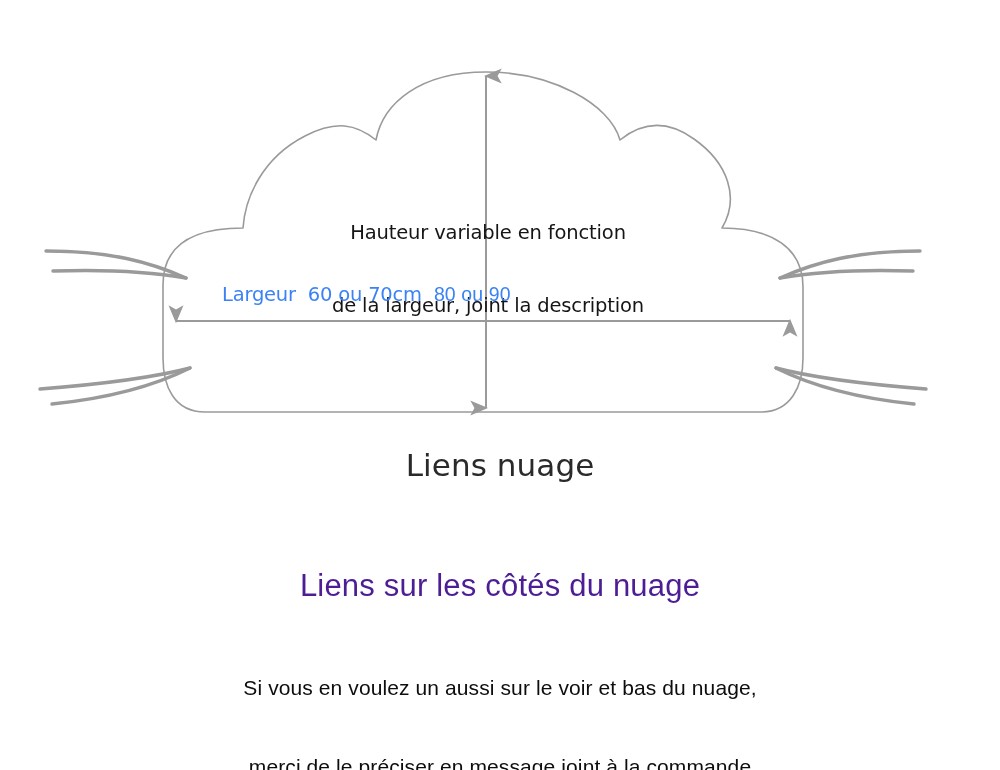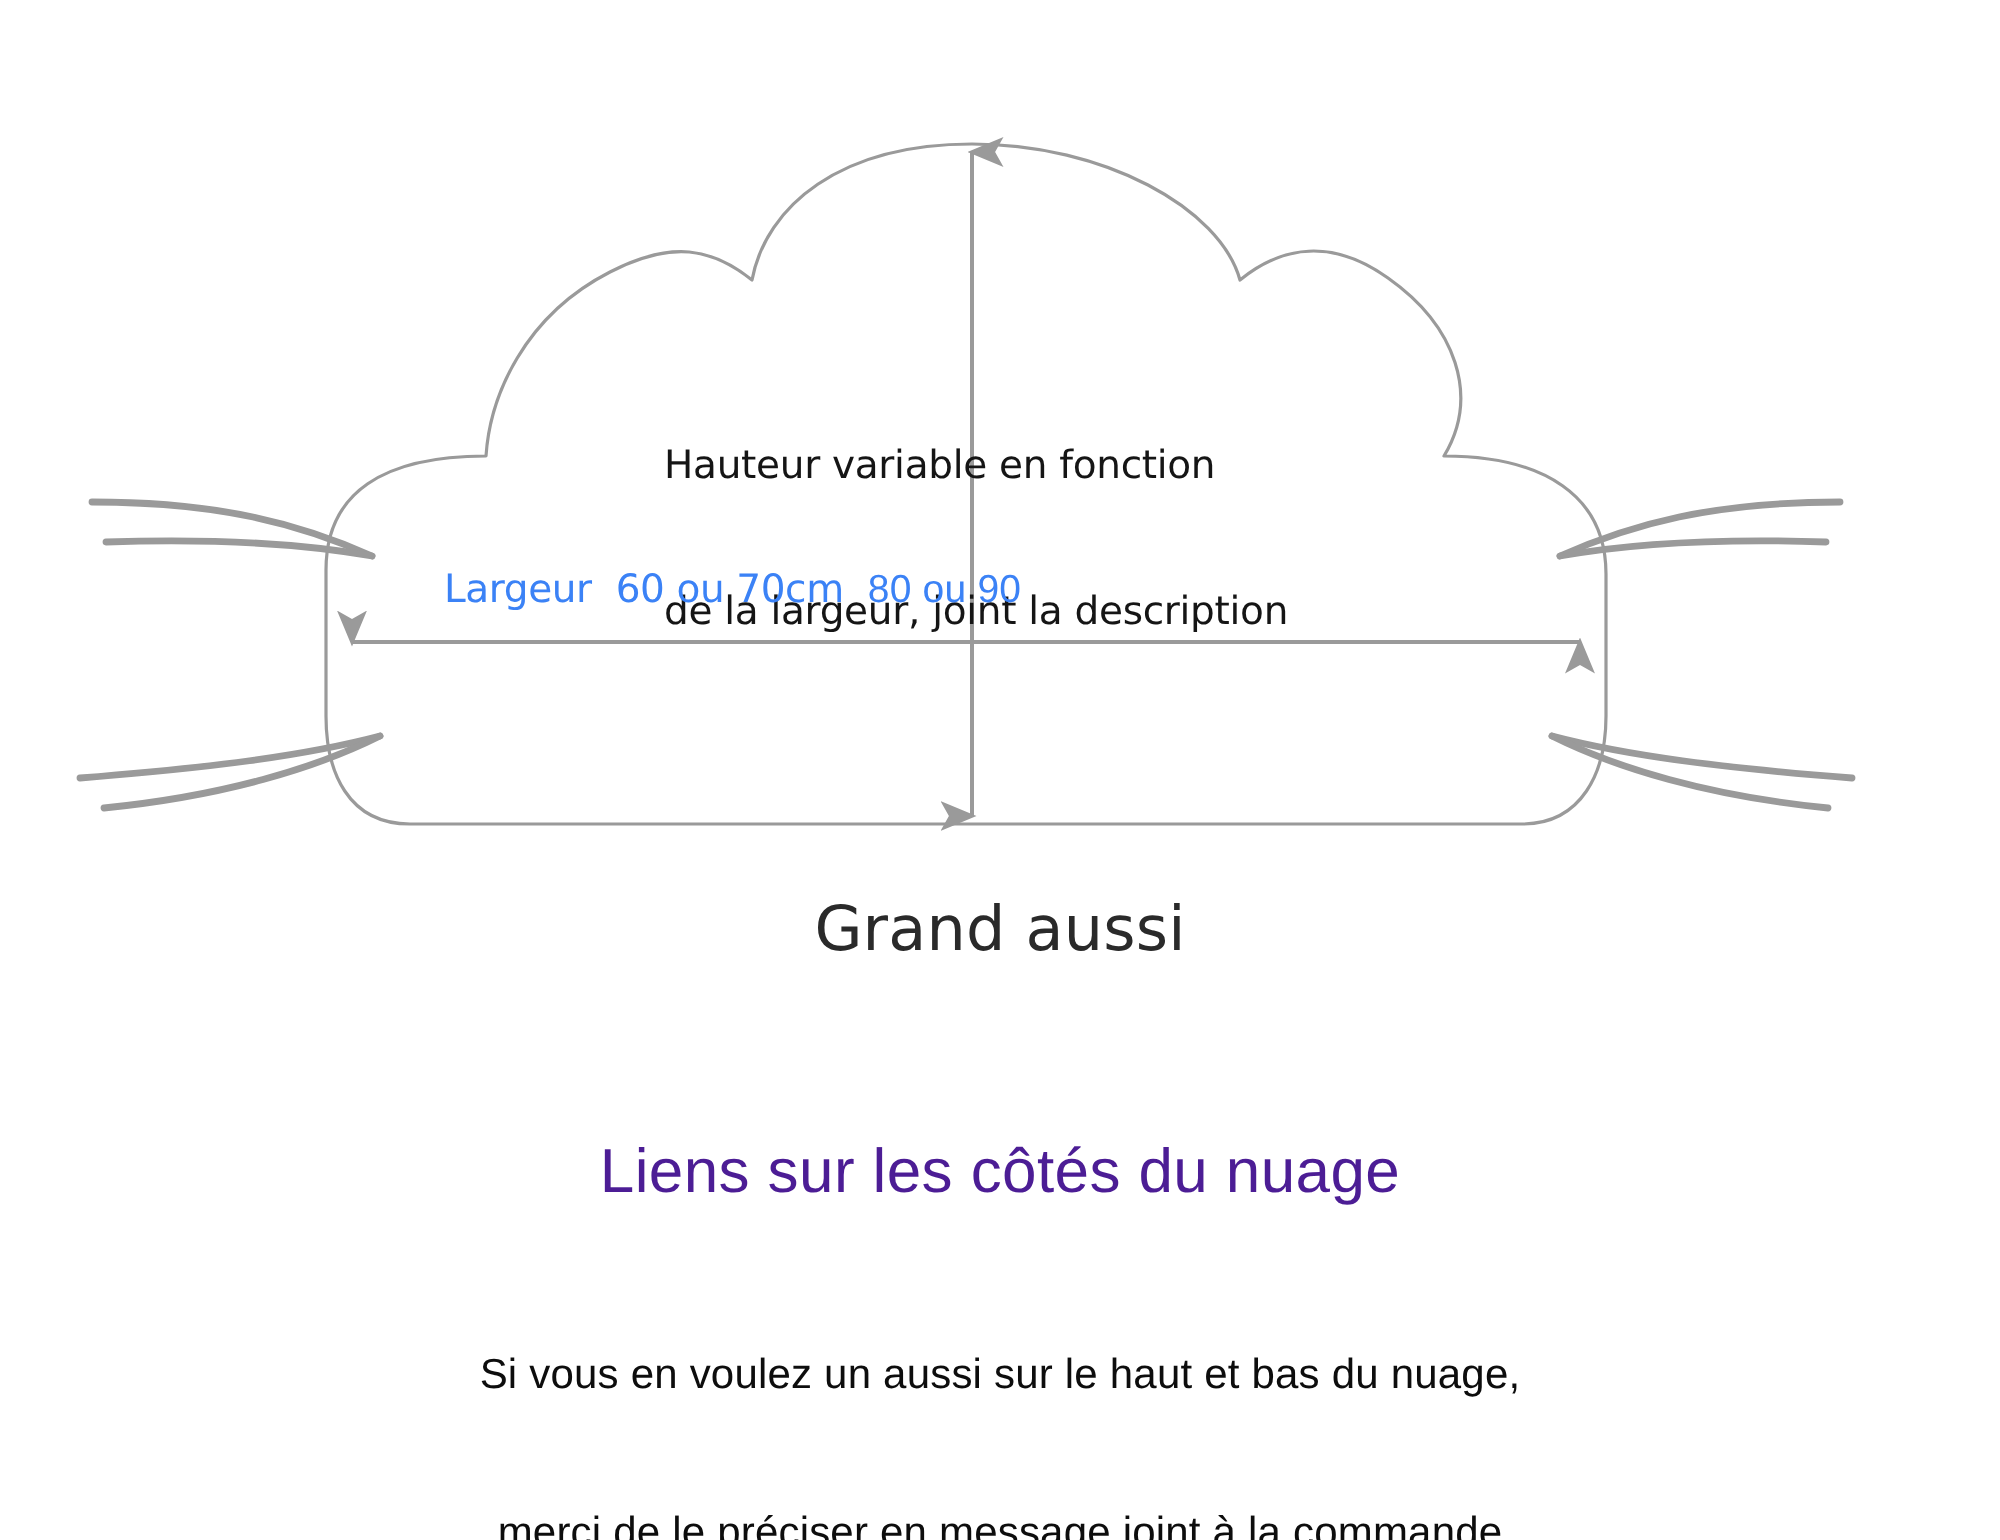--- a/index.html
+++ b/index.html
@@ -40,21 +40,21 @@
 
   
   #height-note {
     left: 332px;
     top: 174px;
     font-size: 19.5px;
     font-family: "DejaVu Sans", sans-serif;
     letter-spacing: -0.15px;
     color: #151515;
   }
-  #height-note div { margin: 0; padding: 0; line-height: 1.38; }
+  #height-note div { margin: 0; padding: 0; line-height: 1.38; text-align: center; }
 
   
   #width-label {
     left: 222px;
     top: 283px;
     font-size: 19.5px;
     font-family: "DejaVu Sans", sans-serif;
     letter-spacing: -0.2px;
     color: #3b82f6;
   }
@@ -161,22 +161,22 @@
     <line x1="176" y1="321" x2="790" y2="321" stroke="#9a9a9a" stroke-width="2" marker-start="url(#arrow-left)" marker-end="url(#arrow-right)"></line>
   </svg>
 
   <div class="txt" id="height-note">
     <div>Hauteur variable en fonction</div>
     <div>de la largeur, joint la description</div>
   </div>
 
   <div class="txt" id="width-label"><span>Largeur</span><span>&nbsp;&nbsp;</span><span>60 ou 70cm</span><span>&nbsp;&nbsp;</span><span class="seg-b">80 ou 90</span></div>
 
-  <div class="txt" id="product-title">Grand aussi</div>
+  <div class="txt" id="product-title">Liens nuage</div>
 
   <div class="txt" id="ties-heading">Liens sur les côtés du nuage</div>
 
   <div class="txt" id="ties-note">
-    <div>Si vous en voulez un aussi sur le haut et bas du nuage,</div>
+    <div>Si vous en voulez un aussi sur le voir et bas du nuage,</div>
     <div>merci de le préciser en message joint à la commande</div>
   </div>
 
 </div>
 
 </body></html>

